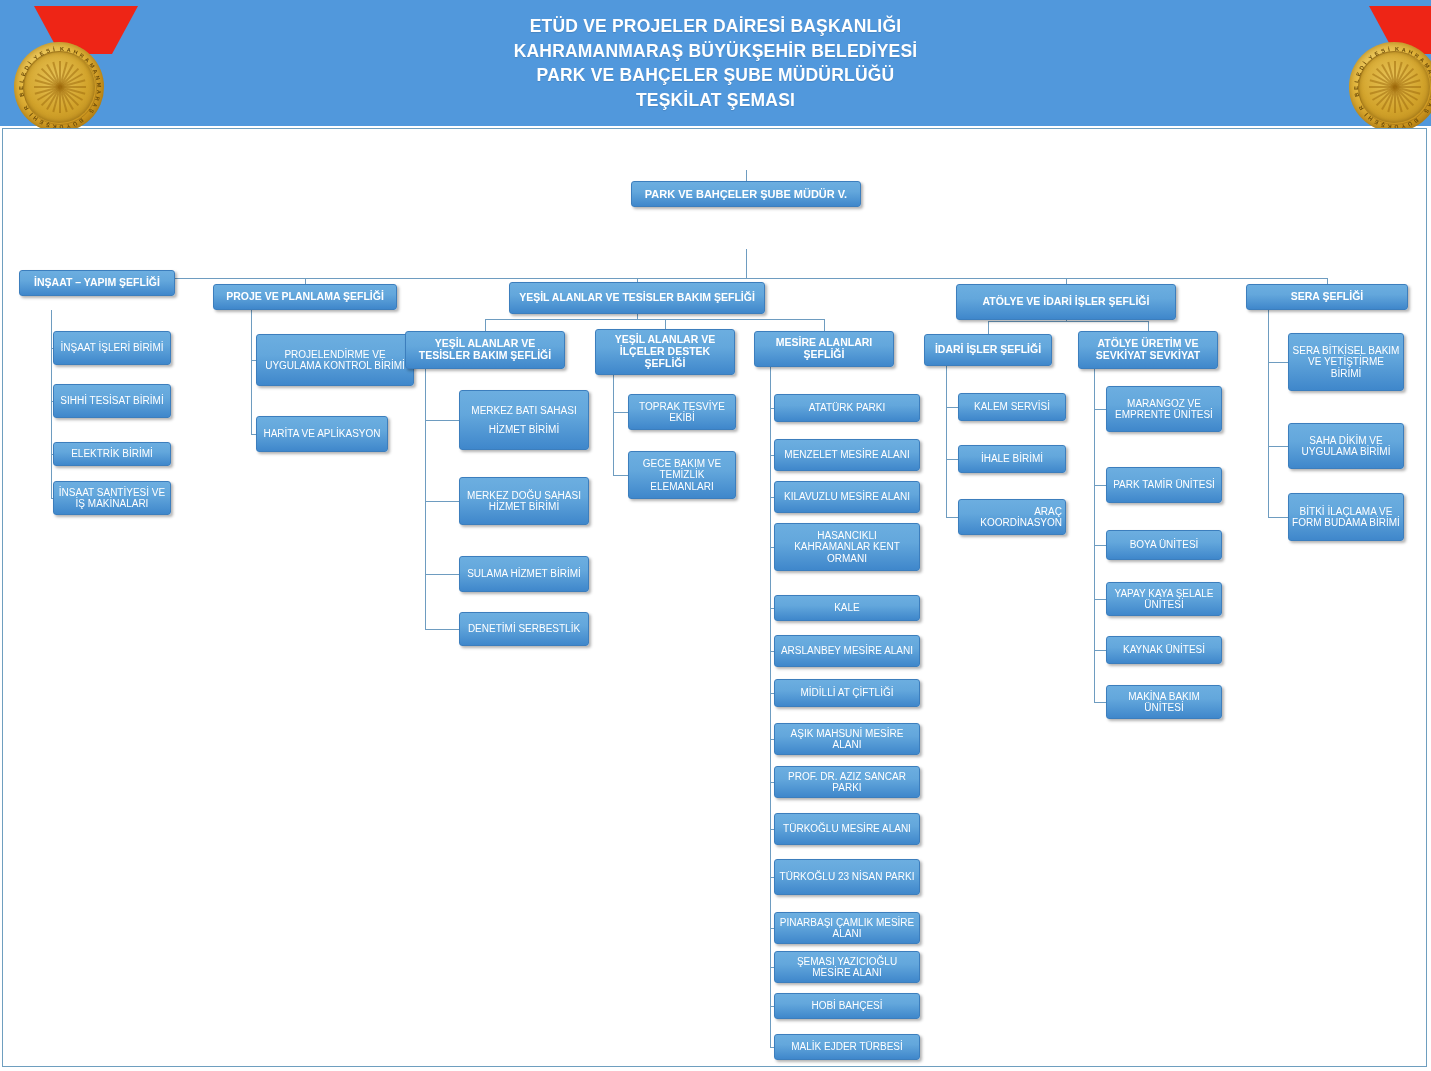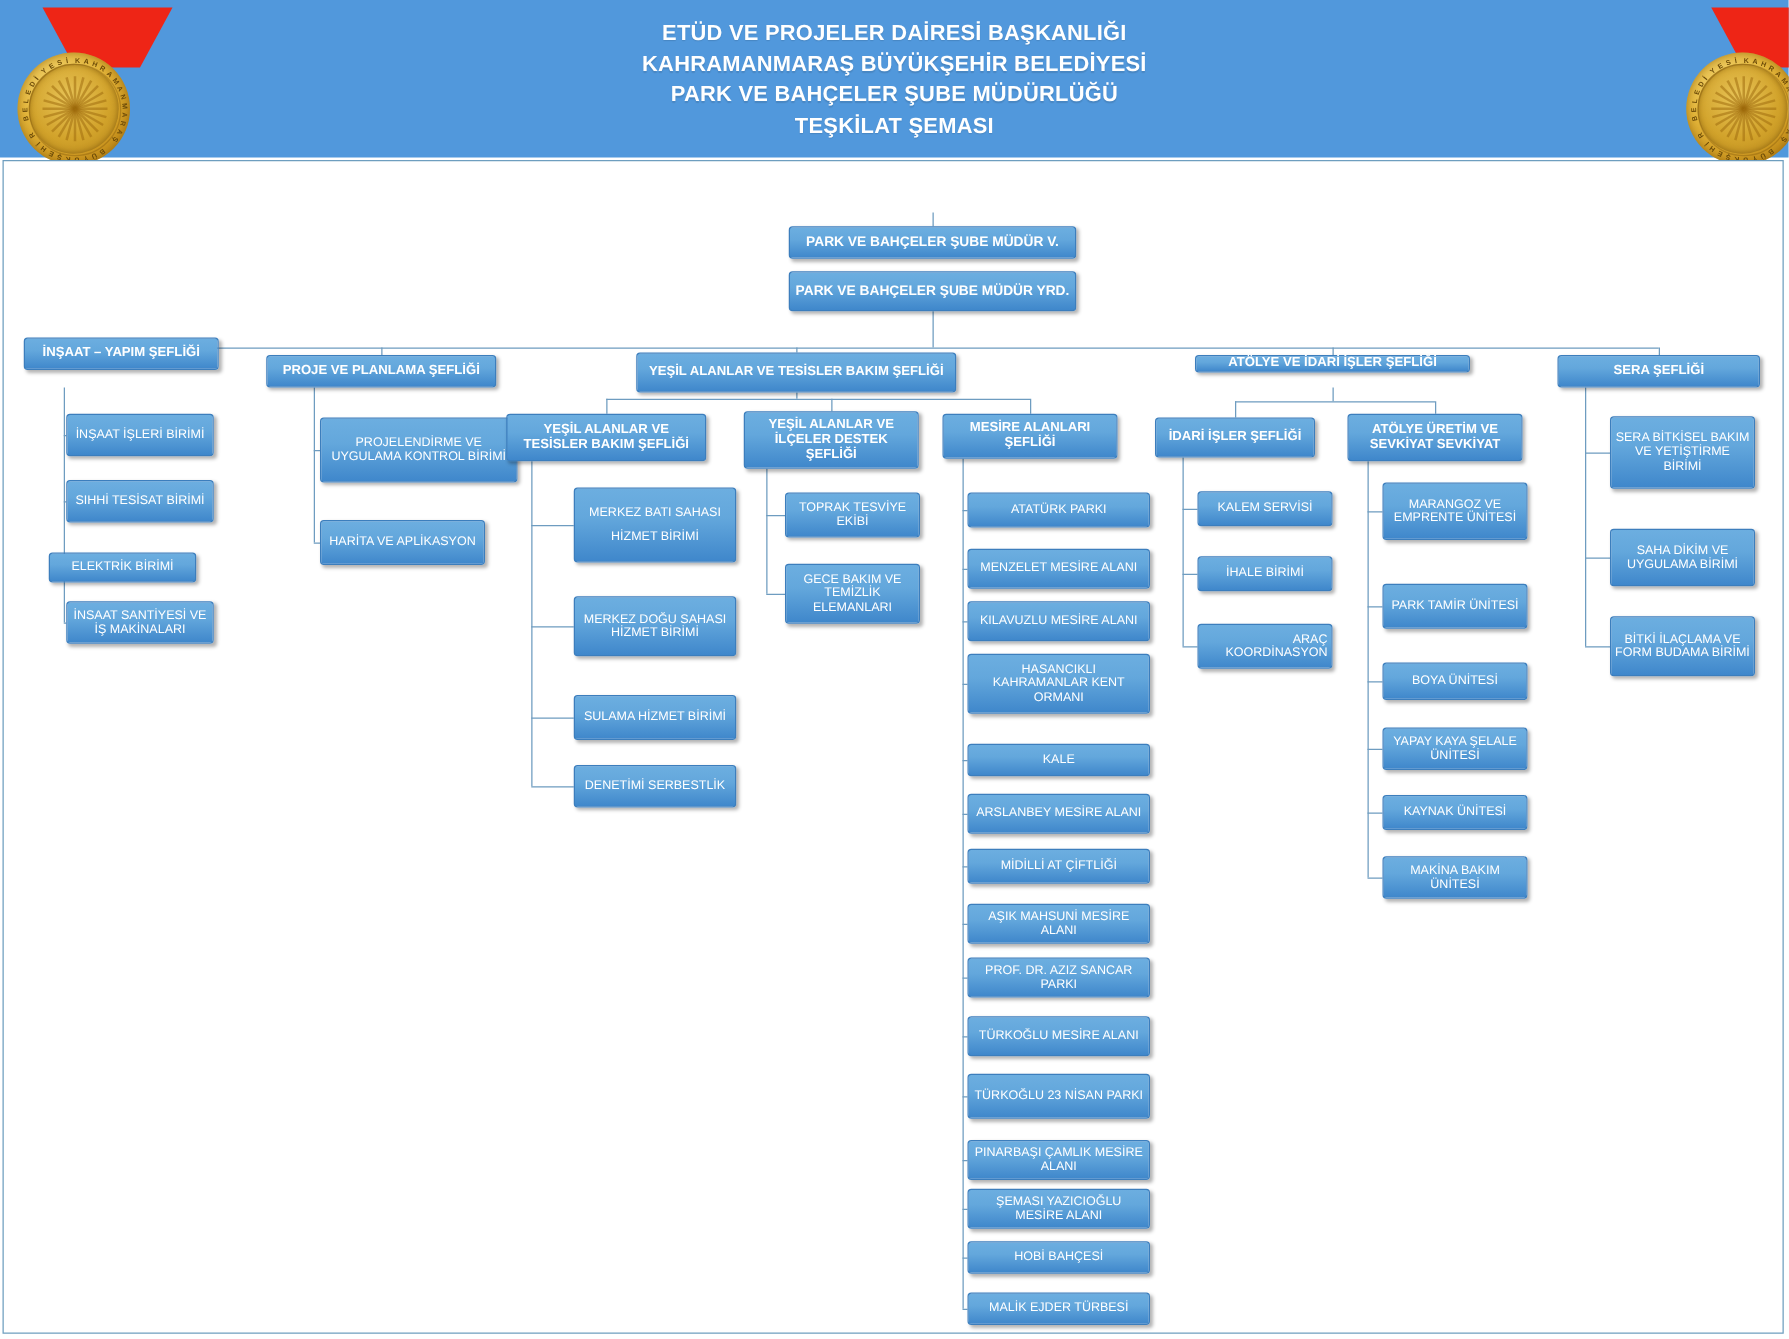--- a/index.html
+++ b/index.html
@@ -243,55 +243,52 @@
           <div class="ring-char" style="transform: rotate(259.714deg) translate(42px) rotate(90deg);">İ</div>
         </div>
     </div>
   </div>
 </div>
 
 <div id="chart">
     <div class="node bold" style="left: 628px; top: 52px; width: 230px; height: 26px; font-size: 11px;">
       <span>PARK VE BAHÇELER ŞUBE MÜDÜR V.</span>
     </div>
-    <div class="node bold" style="left: 628px; top: 88px; width: 230px; height: 32px; font-size: 11px;">
-      <span>PARK VE BAHÇELER ŞUBE MÜDÜR YRD.</span>
-    </div>
     <div class="ln lnv" style="left: 743px; top: 41px; height: 11px;"></div>
     <div class="ln lnv" style="left: 743px; top: 120px; height: 29px;"></div>
     <div class="ln lnh" style="top: 149px; left: 108px; width: 1216px;"></div>
     <div class="node bold" style="left: 16px; top: 141px; width: 156px; height: 26px; font-size: 10.5px;">
       <span>İNŞAAT – YAPIM ŞEFLİĞİ</span>
     </div>
     <div class="ln lnv" style="left: 108px; top: 149px; height: 6px;"></div>
     <div class="node bold" style="left: 210px; top: 155px; width: 184px; height: 26px; font-size: 10.5px;">
       <span>PROJE  VE PLANLAMA ŞEFLİĞİ</span>
     </div>
     <div class="ln lnv" style="left: 302px; top: 149px; height: 6px;"></div>
     <div class="node bold" style="left: 506px; top: 153px; width: 256px; height: 32px; font-size: 10.5px;">
       <span>YEŞİL ALANLAR VE TESİSLER BAKIM ŞEFLİĞİ</span>
     </div>
     <div class="ln lnv" style="left: 634px; top: 149px; height: 4px;"></div>
-    <div class="node bold" style="left: 953px; top: 155px; width: 220px; height: 14px; font-size: 10.5px;">
+    <div class="node bold" style="left: 953px; top: 155px; width: 220px; height: 36px; font-size: 10.5px;">
       <span>ATÖLYE VE İDARİ İŞLER ŞEFLİĞİ</span>
     </div>
     <div class="ln lnv" style="left: 1063px; top: 149px; height: 6px;"></div>
     <div class="node bold" style="left: 1243px; top: 155px; width: 162px; height: 26px; font-size: 10.5px;">
       <span>SERA ŞEFLİĞİ</span>
     </div>
     <div class="ln lnv" style="left: 1324px; top: 149px; height: 6px;"></div>
     <div class="node" style="left: 50px; top: 202px; width: 118px; height: 34px; font-size: 10px;">
       <span>İNŞAAT İŞLERİ BİRİMİ</span>
     </div>
     <div class="ln lnh" style="top: 219px; left: 48px; width: 2px;"></div>
     <div class="node" style="left: 50px; top: 255px; width: 118px; height: 34px; font-size: 10px;">
       <span>SIHHİ TESİSAT BİRİMİ</span>
     </div>
     <div class="ln lnh" style="top: 272px; left: 48px; width: 2px;"></div>
-    <div class="node" style="left: 36px; top: 313px; width: 118px; height: 24px; font-size: 10px;">
+    <div class="node" style="left: 50px; top: 313px; width: 118px; height: 24px; font-size: 10px;">
       <span>ELEKTRİK BİRİMİ</span>
     </div>
     <div class="ln lnh" style="top: 325px; left: 48px; width: 2px;"></div>
     <div class="node" style="left: 50px; top: 352px; width: 118px; height: 34px; font-size: 10px;">
       <span>İNSAAT SANTİYESİ VE İŞ MAKİNALARI</span>
     </div>
     <div class="ln lnh" style="top: 369px; left: 48px; width: 2px;"></div>
     <div class="ln lnv" style="left: 48px; top: 181px; height: 188px;"></div>
     <div class="node" style="left: 253px; top: 205px; width: 158px; height: 52px; font-size: 10px;">
       <span>PROJELENDİRME VE UYGULAMA KONTROL BİRİMİ</span>

